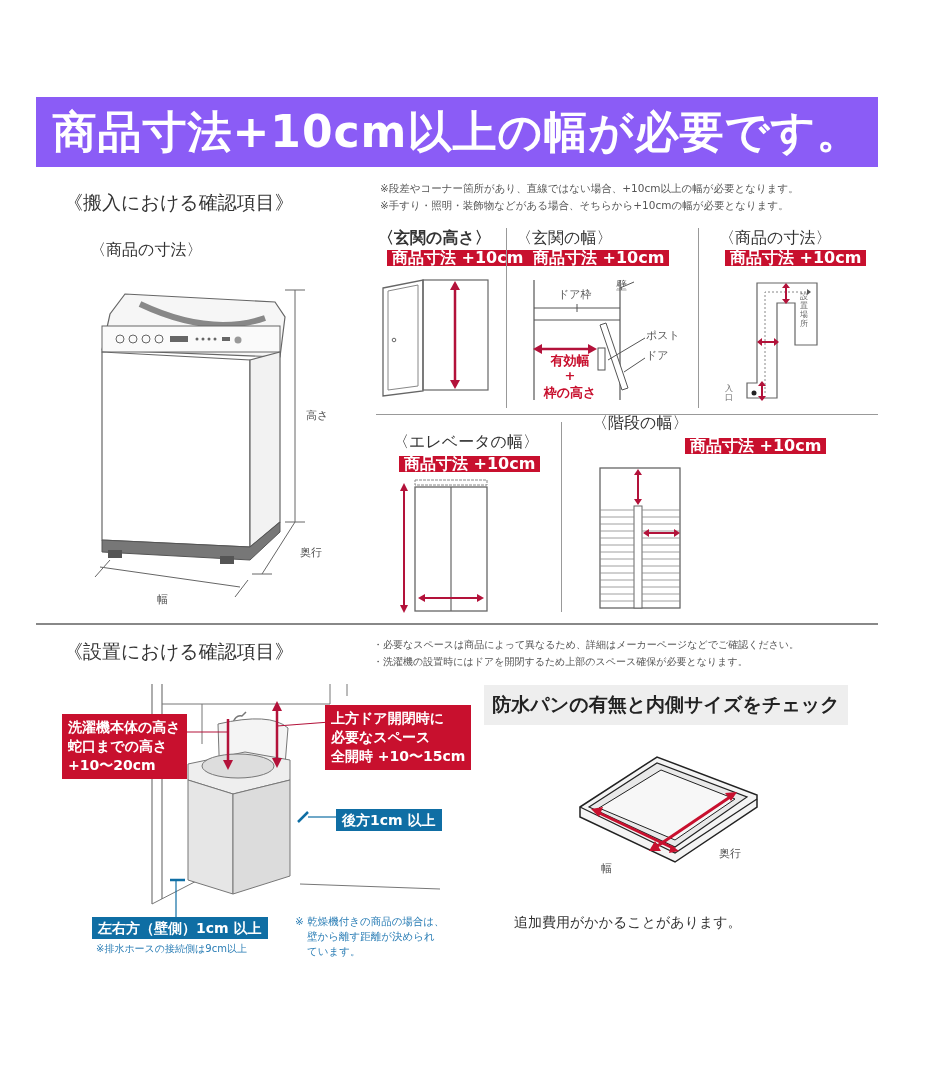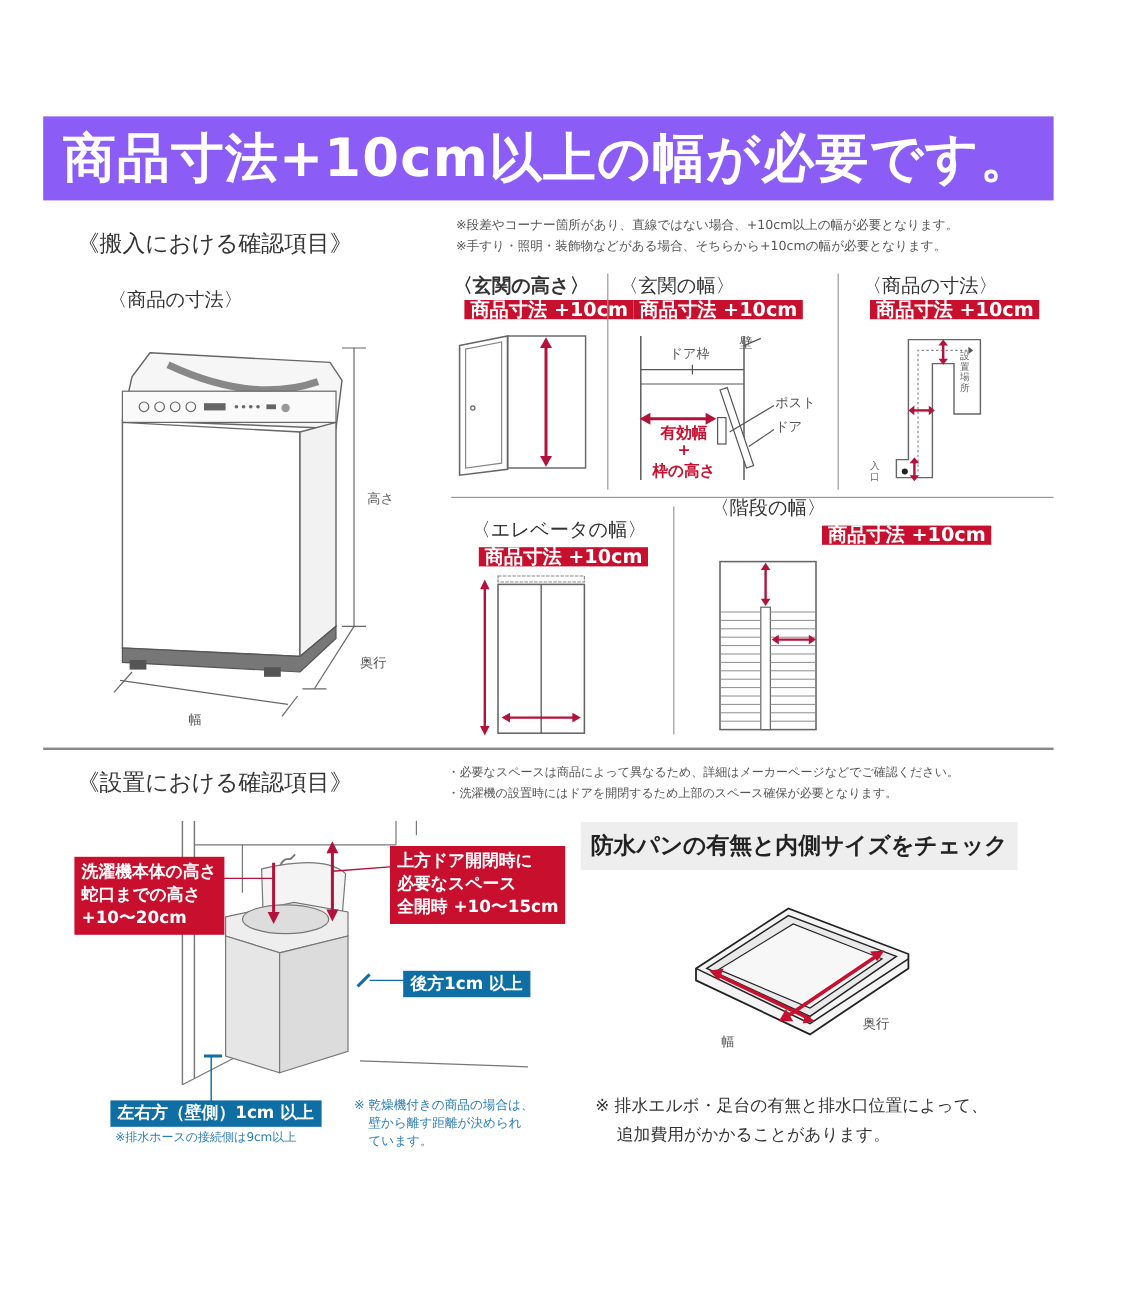--- a/index.html
+++ b/index.html
@@ -273,15 +273,14 @@
   <path d="M28 62 L16 64 L24 72 Z" fill="#c8102e"></path>
   <line x1="78" y1="104" x2="158" y2="50" stroke="#c8102e" stroke-width="3"></line>
   <path d="M150 48 L162 47 L156 56 Z" fill="#c8102e"></path>
   <path d="M80 96 L74 106 L86 106 Z" fill="#c8102e"></path>
   <path d="M96 100 L104 106 L94 108 Z" fill="#c8102e"></path>
 </svg>
 <div class="abs dim-label" style="left:601px; top:861px;">幅</div>
 <div class="abs dim-label" style="left:719px; top:846px;">奥行</div>
 
 <div class="abs footnote" style="left:496px; top:910px;">
-  <div>※ 排水エルボ・足台の有無と排水口位置によって、</div>
   <div style="padding-left:18px;">追加費用がかかることがあります。</div>
 </div>
 
 </body></html>

